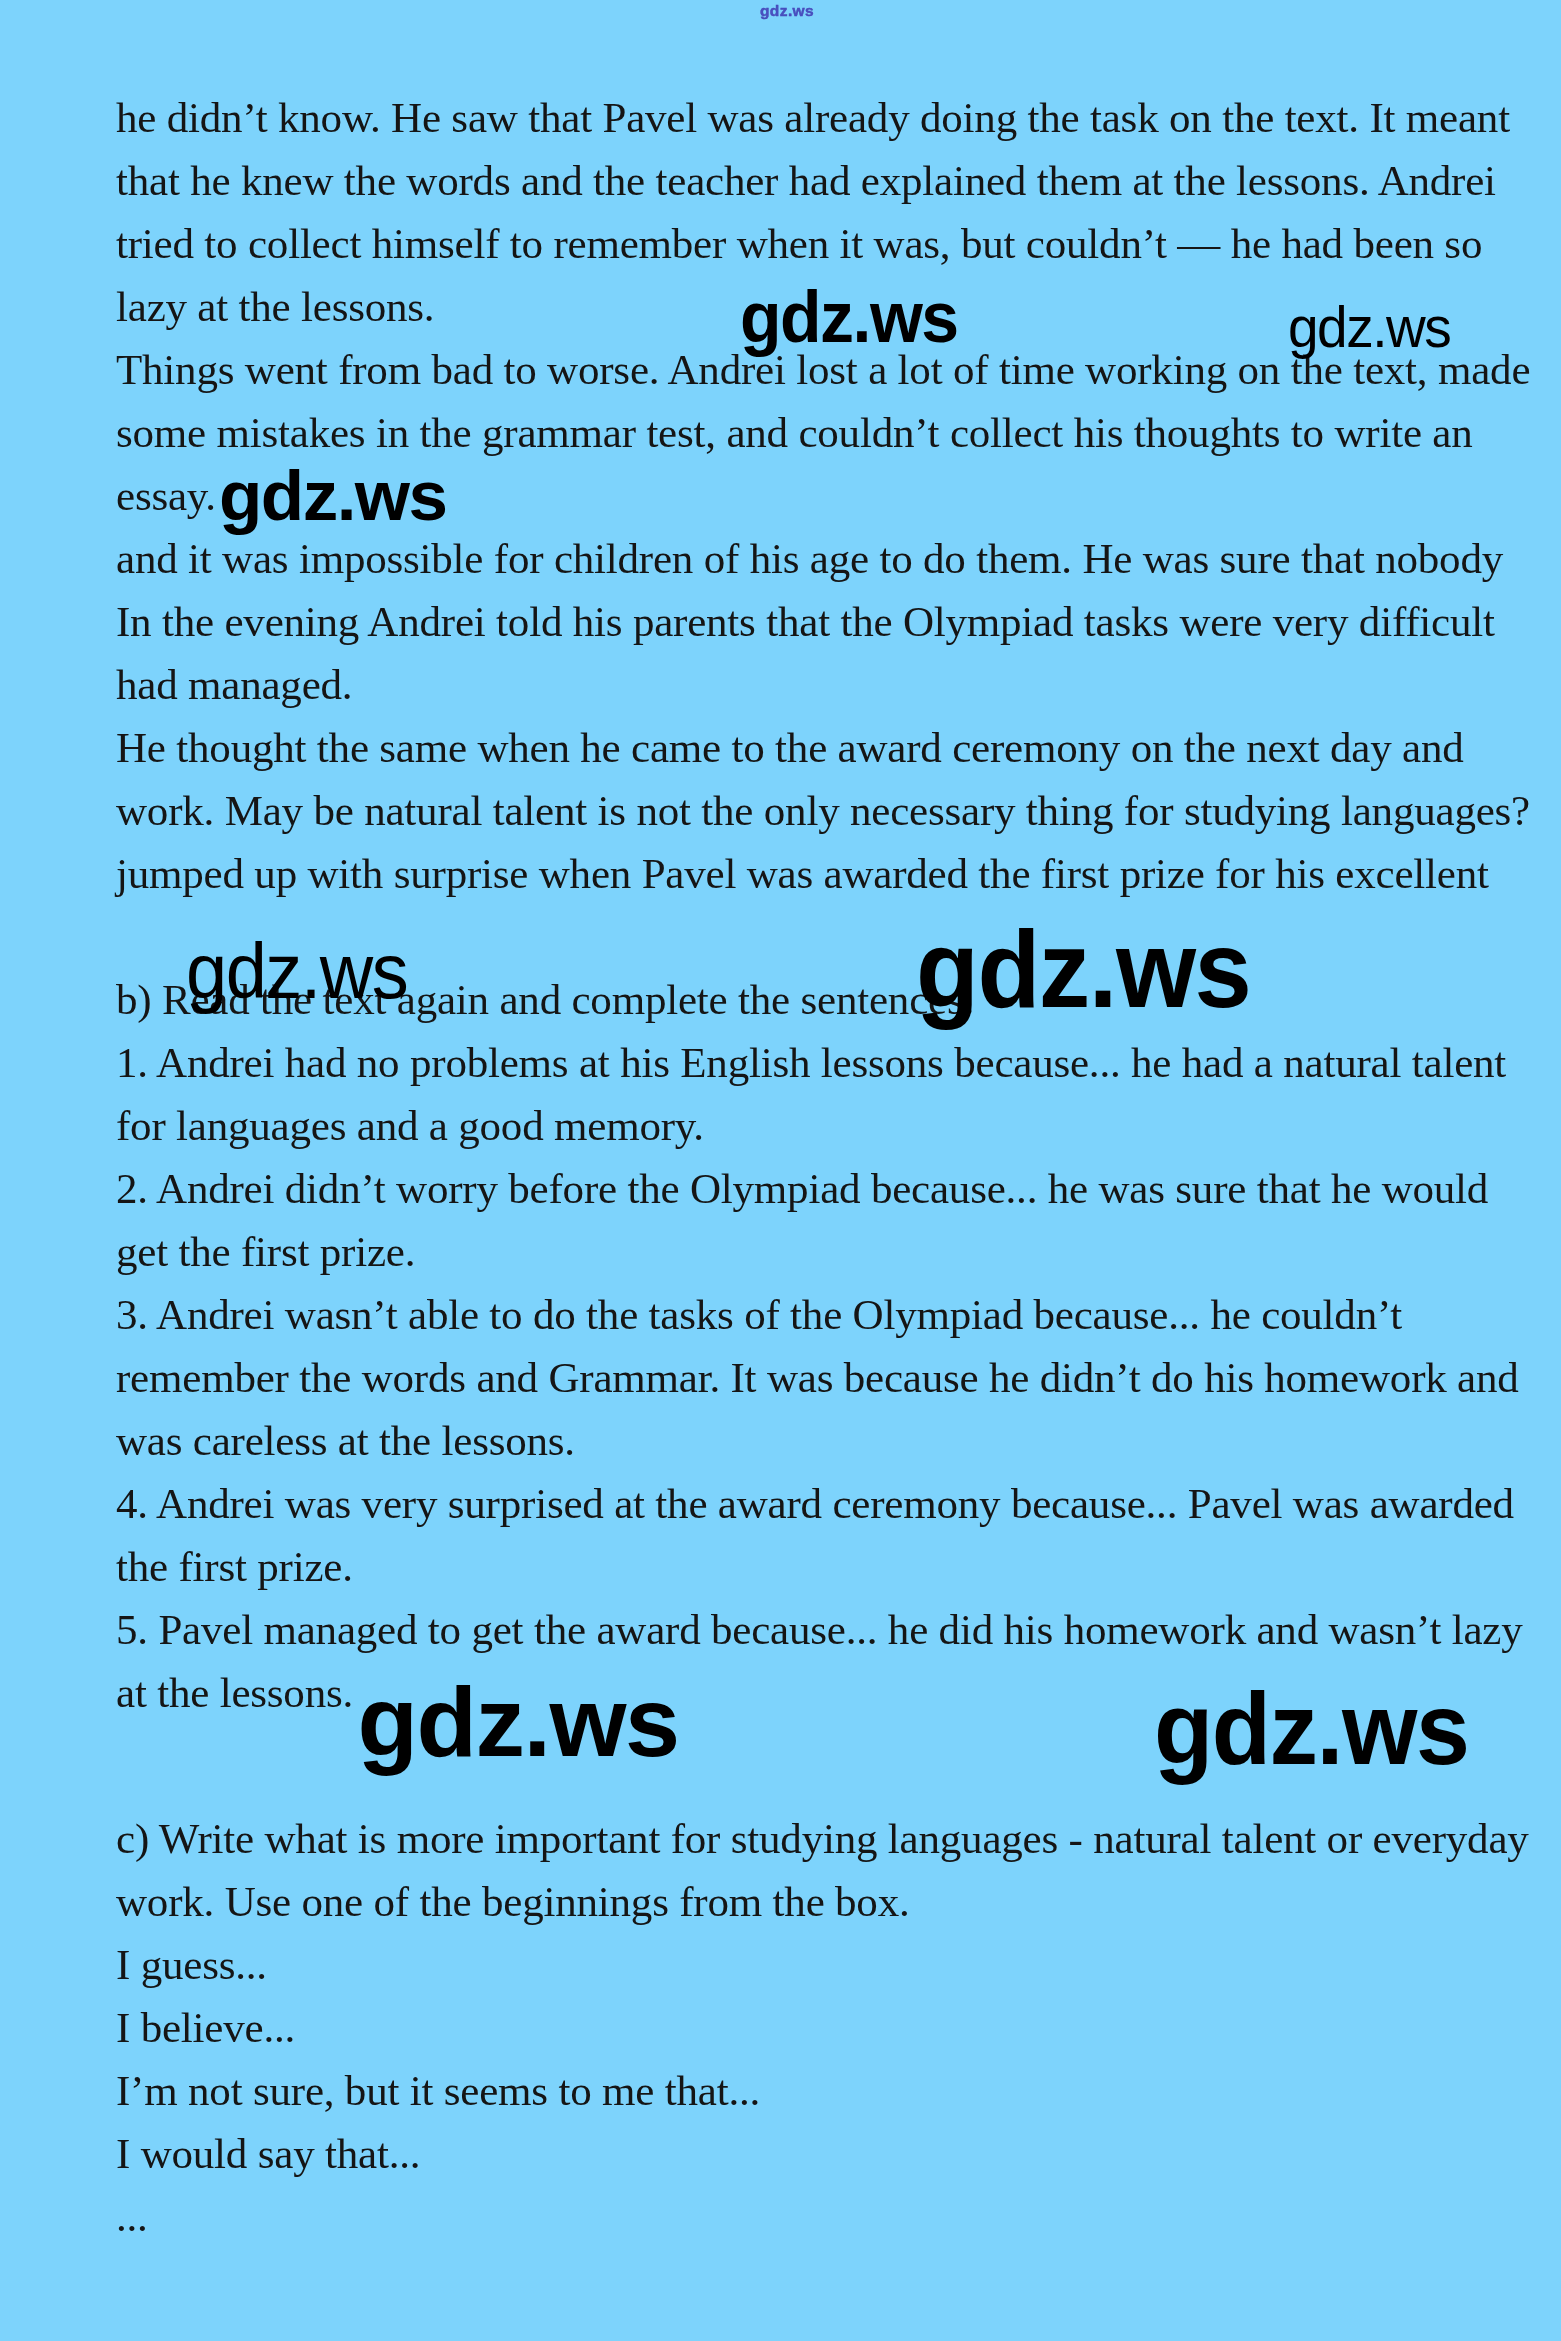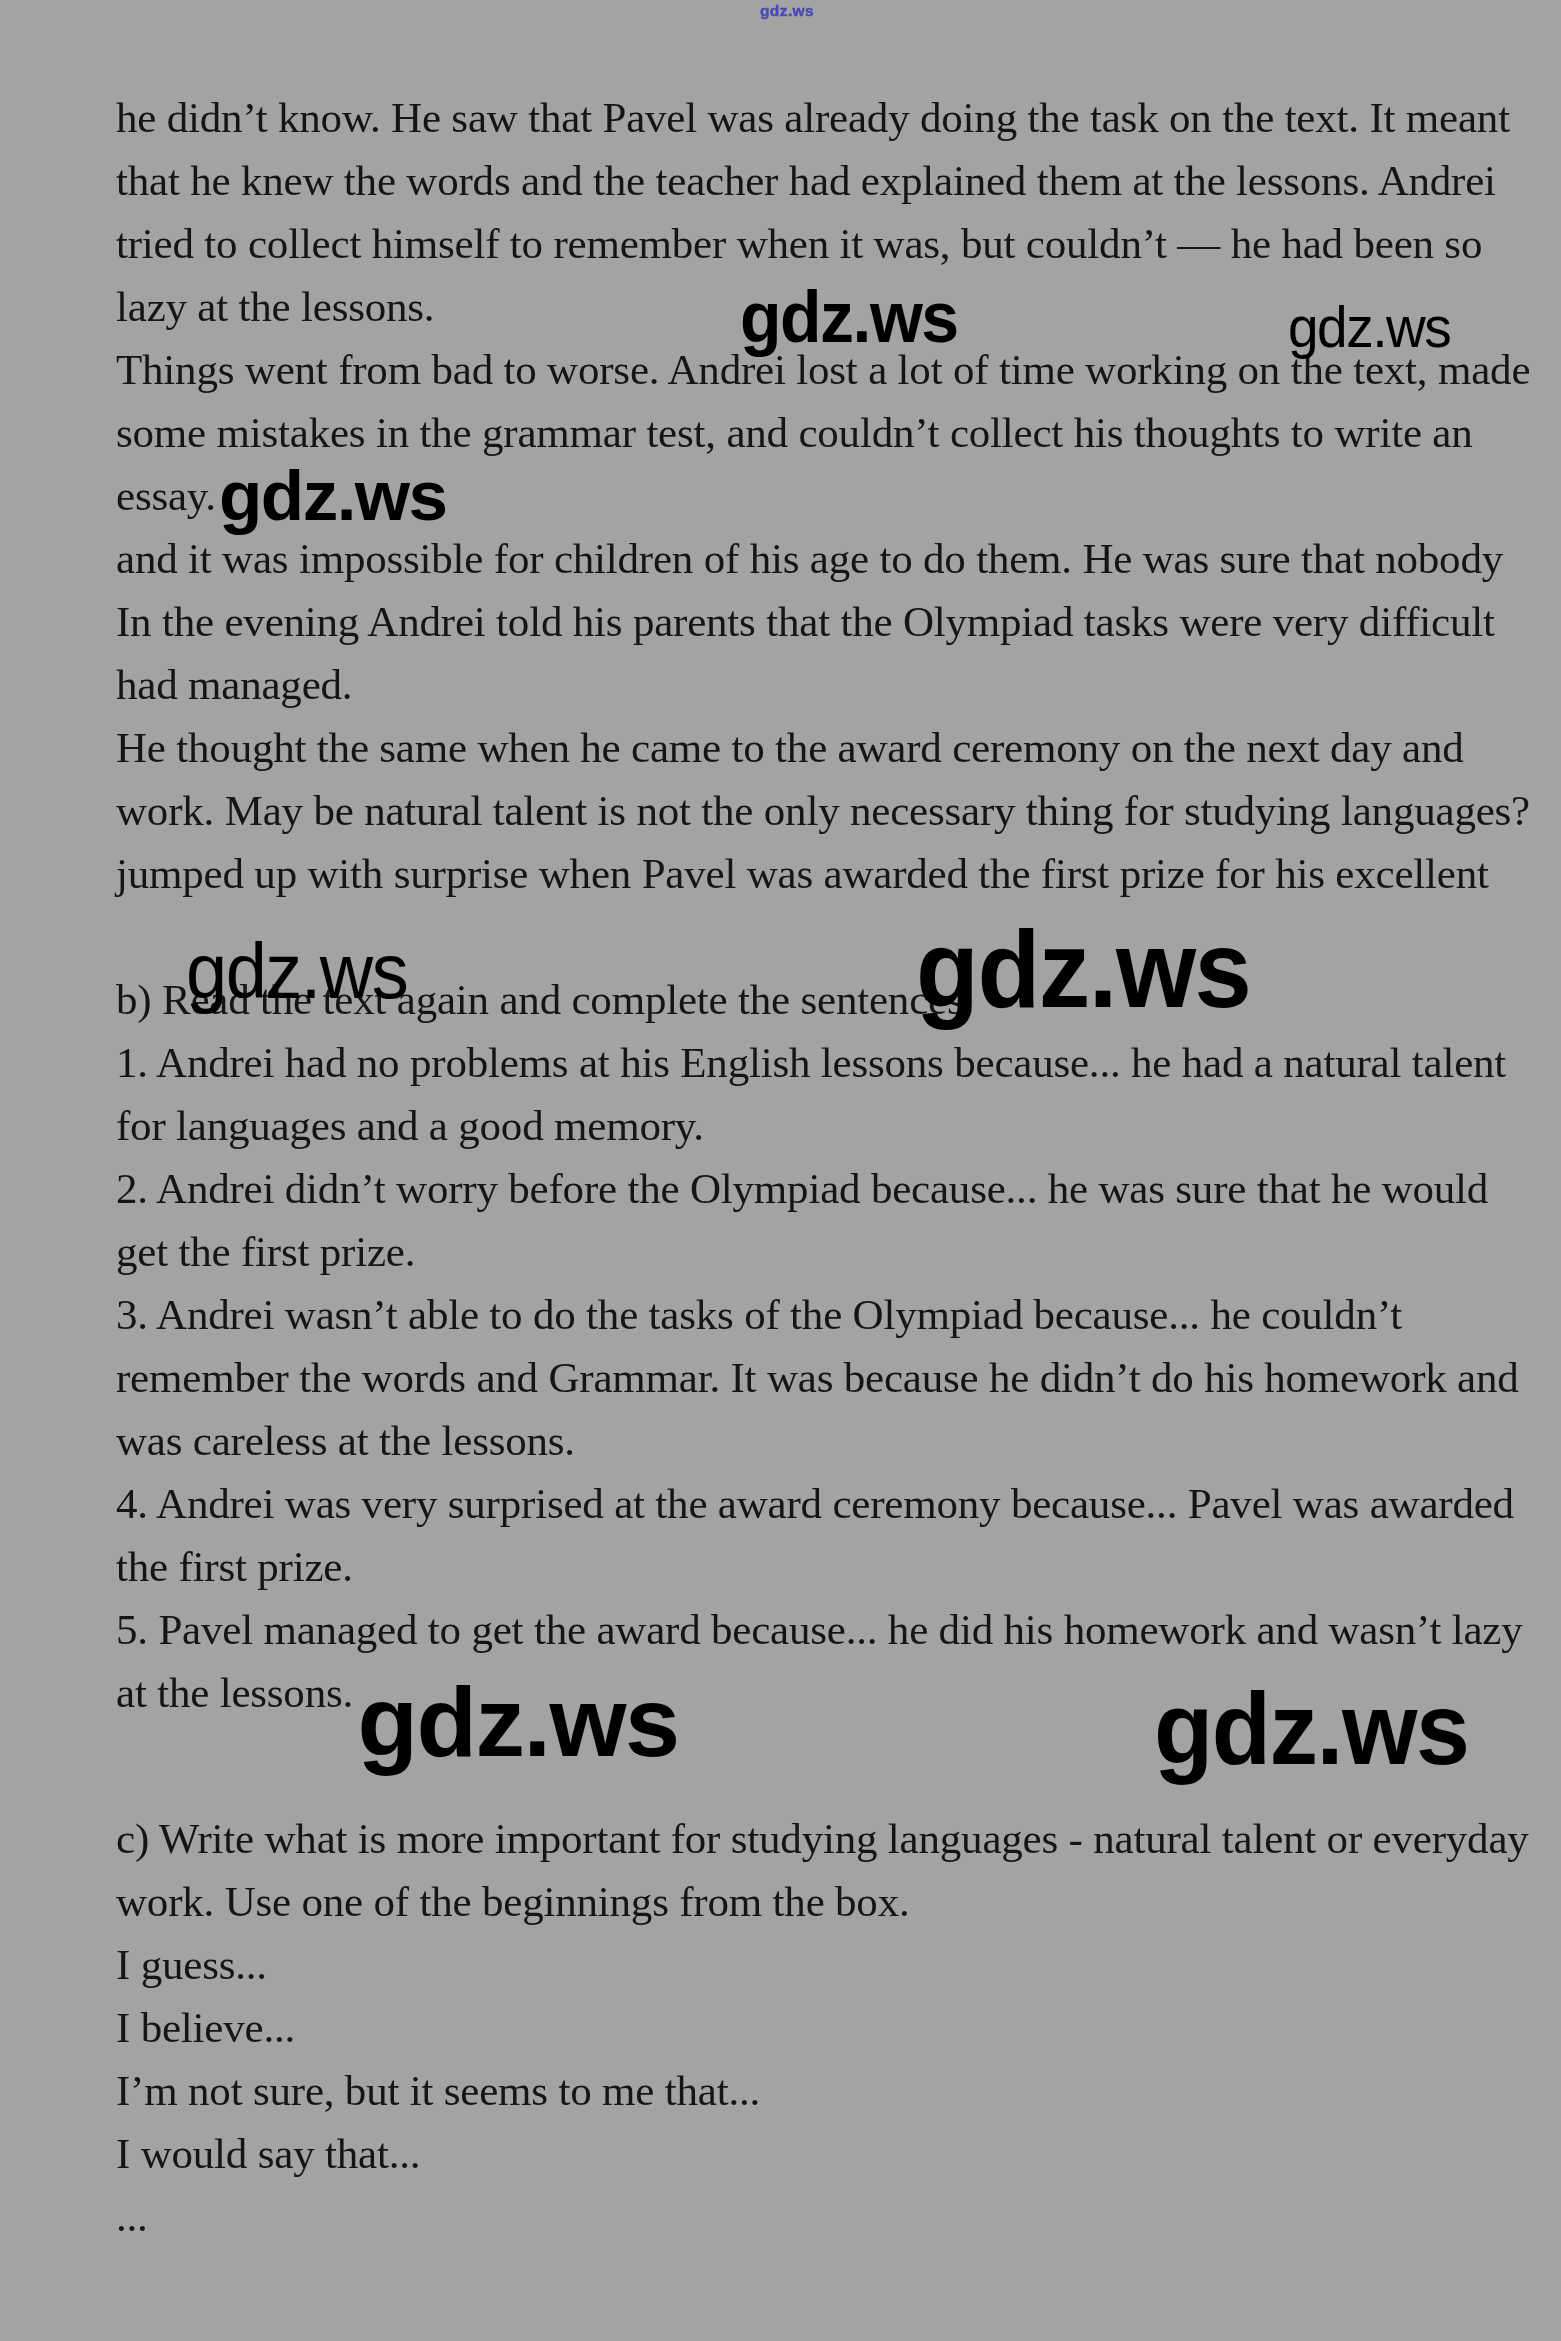--- a/index.html
+++ b/index.html
@@ -1,21 +1,21 @@
 <!DOCTYPE html>
 <html style="font-size:11.8px"><head>
 <meta charset="utf-8">
 <style>
   html, body { margin: 0; padding: 0; background: #ffffff; }
 
   .page {
     position: relative;
     width: 1562px;
     height: 2342px;
-    background: #a3a3a3;
+    background: #7dd3fc;
     overflow: hidden;
     font-family: "Liberation Serif", "DejaVu Serif", serif;
     color: #151515;
   }
 
   
   .flow {
     position: absolute;
     left: 74px;
     top: 86px;

